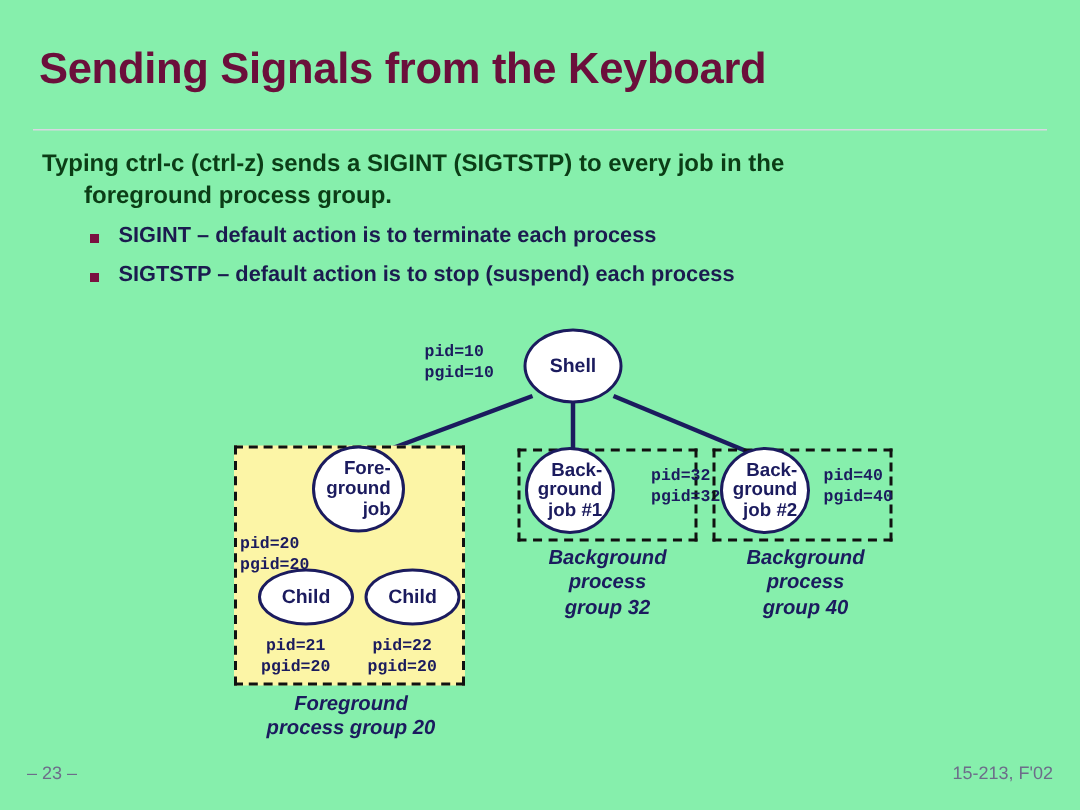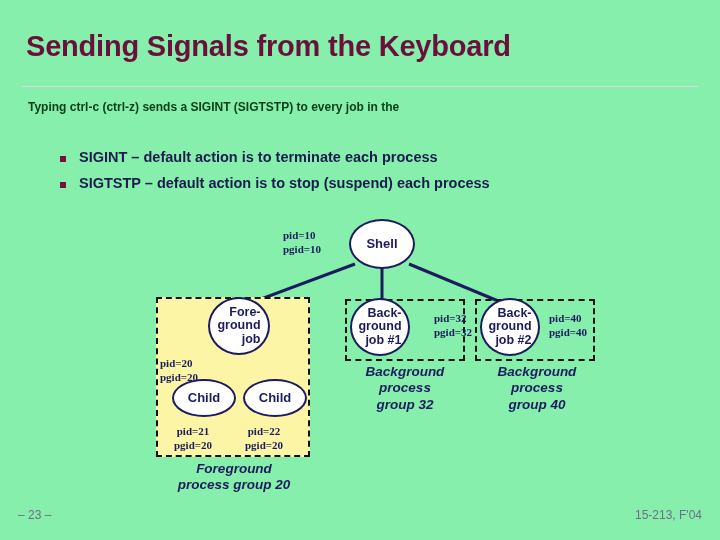--- a/index.html
+++ b/index.html
@@ -36,21 +36,21 @@
     height: 1px;
     background: #d8d8e2;
   }
 
   
   .lead {
     position: absolute;
     left: 28px;
     top: 100px;
     width: 660px;
-    font-size: 12px;
+    font-size: 16px;
     font-weight: bold;
     color: #0b3d16;
     line-height: 1.30;
   }
   .lead .indent {
     display: block;
     padding-left: 28px;
   }
 
   .sublist {
@@ -99,21 +99,21 @@
     align-items: center;
     justify-content: center;
     text-align: right;
     line-height: 1.05;
     box-sizing: border-box;
   }
   .node.small { font-size: 12.5px; }
 
   .mono-label {
     position: absolute;
-    font-family: Liberation Serif, serif;
+    font-family: Liberation Mono, monospace;
     font-size: 11px;
     font-weight: bold;
     color: #1b1b5e;
     line-height: 1.30;
     white-space: nowrap;
   }
 
   .group-box {
     position: absolute;
     border: 2px dashed #111111;
@@ -151,20 +151,21 @@
 </head>
 <body>
 
 <div id="slide">
 
   <div class="title">Sending Signals from the Keyboard</div>
   <div class="title-rule"></div>
 
   <div class="lead">
     <span>Typing ctrl-c (ctrl-z) sends a SIGINT (SIGTSTP) to every job in the</span>
+    <span class="indent">foreground process group.</span>
   </div>
 
   <div class="sublist">
     <div class="sub-item">
       <span class="sq-bullet"></span>
       <span>SIGINT – default action is to terminate each process</span>
     </div>
     <div class="sub-item">
       <span class="sq-bullet"></span>
       <span>SIGTSTP – default action is to stop (suspend) each process</span>
@@ -258,15 +259,15 @@
   <div class="mono-label" style="left:549px; top:311px;">
     <span>pid=40</span><br>
     <span>pgid=40</span>
   </div>
 
   <div class="caption" style="left:462px; top:364px; width:150px;">Background
 process
 group 40</div>
 
   <div class="footer-left">– 23 –</div>
-  <div class="footer-right">15-213, F'04</div>
+  <div class="footer-right">15-213, F'02</div>
 
 </div>
 
 </body></html>

